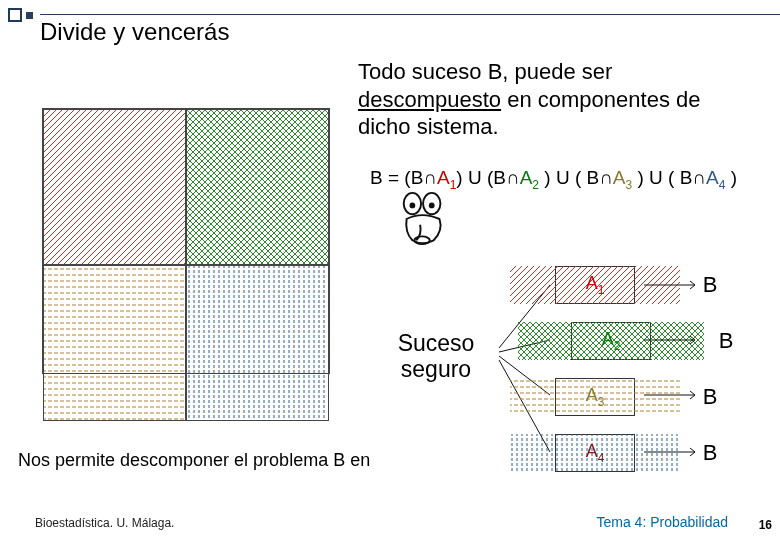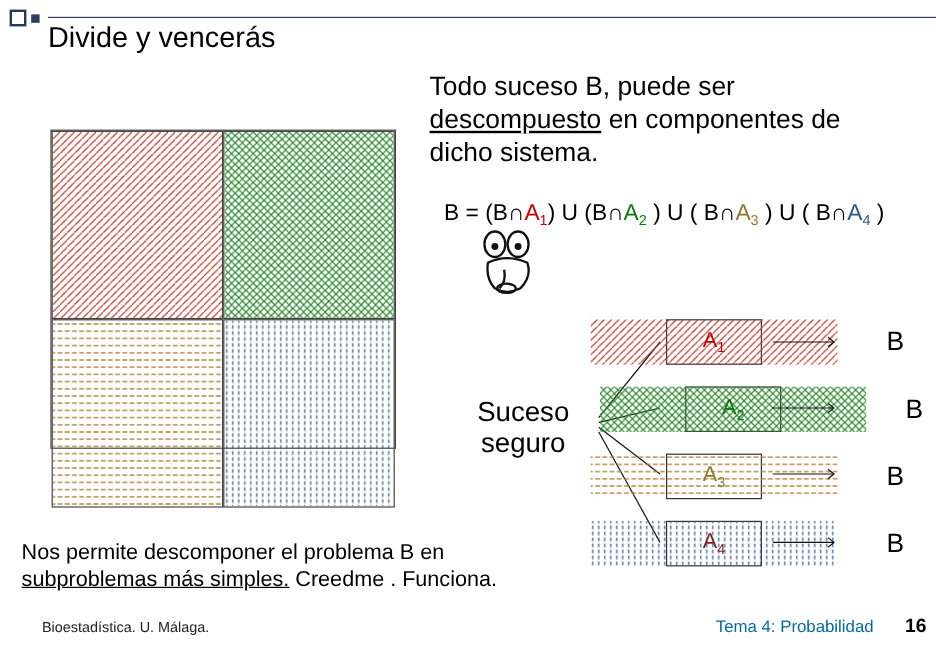--- a/index.html
+++ b/index.html
@@ -74,21 +74,21 @@
   }
 
   .suceso {
     position: absolute;
     top: 330px; left: 392px;
     width: 88px;
     text-align: center;
     font-size: 23px; line-height: 1.15;
   }
 
-  .row { position: absolute; display: flex; align-items: center; gap: 36px; }
+  .row { position: absolute; display: flex; align-items: center; }
   .abox {
     width: 80px; height: 38px;
     border: 1px solid #333;
     display:flex; align-items:center; justify-content:center;
     margin-right: 60px;
     font-size: 18px;
   }
   .abox sub { font-size: 12px; }
   .blab { font-size: 22px; width: 30px; text-align:center; }
   .row1 { top: 266px; left: 555px; }
@@ -114,21 +114,21 @@
     font-size: 12px; color: #222;
   }
   .footer-r {
     position: absolute;
     bottom: 10px; right: 52px;
     font-size: 14px; color: #0369a1;
   }
   .pagenum {
     position: absolute;
     bottom: 8px; right: 8px;
-    font-size: 16px; font-weight: bold; margin-top: 15px;
+    font-size: 12px; font-weight: bold; margin-top: 15px;
   }
 </style>
 </head>
 <body>
 
 <div class="bullet-line">
   <div class="big-bullet"></div>
   <div class="small-bullet"></div>
 </div>
 <div class="rule"></div>
@@ -257,20 +257,17 @@
       <path d="M50 66 L55 70 L50 74"></path>
     <path d="M4 125 L55 125"></path>
       <path d="M50 121 L55 125 L50 129"></path>
     <path d="M4 182 L55 182"></path>
       <path d="M50 178 L55 182 L50 186"></path>
   </g>
 </svg>
 
 <div class="bottom-text">
   <div>Nos permite descomponer el problema B en</div>
-  <div>
-    <span class="u">subproblemas más simples.</span><span> Creedme . Funciona.</span>
-  </div>
 </div>
 
 <div class="footer-l">Bioestadística. U. Málaga.</div>
 <div class="footer-r">Tema 4: Probabilidad</div>
 <div class="pagenum">16</div>
 
 </body></html>

